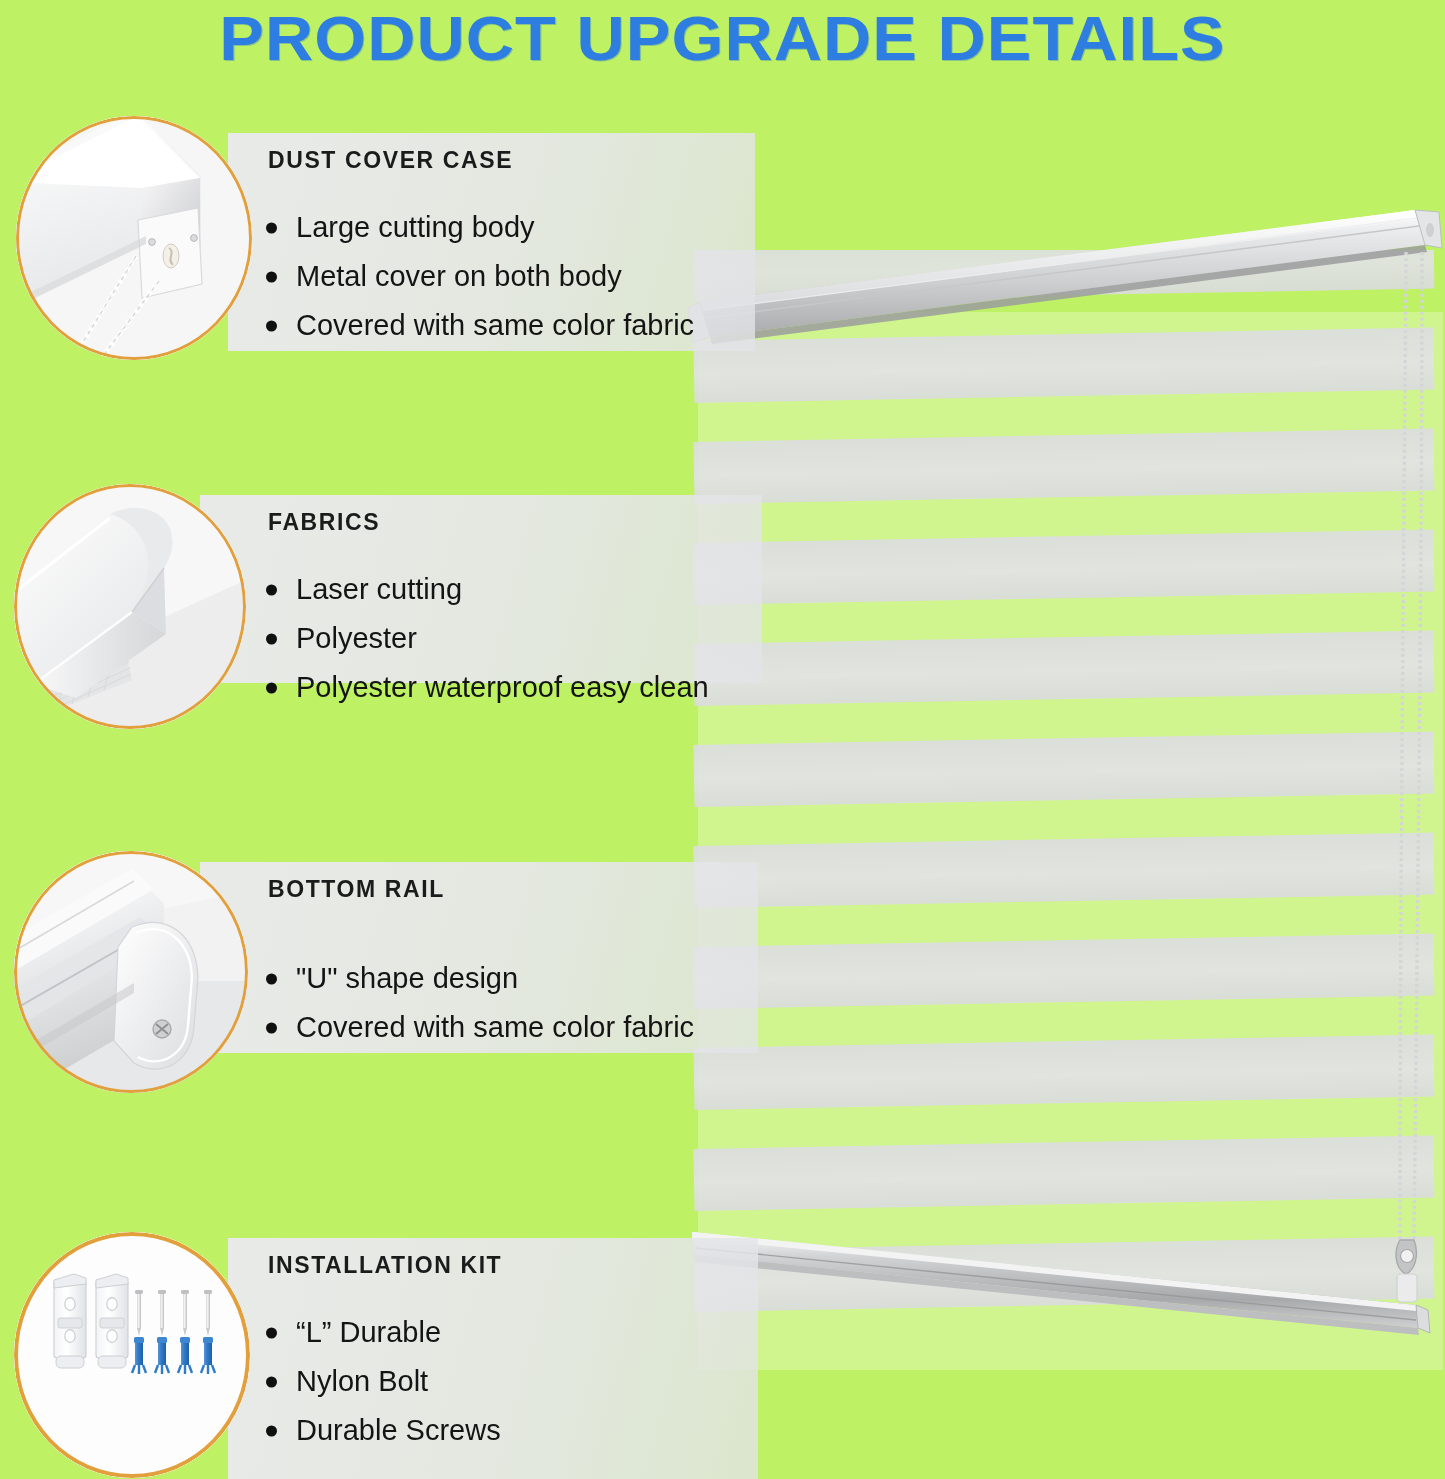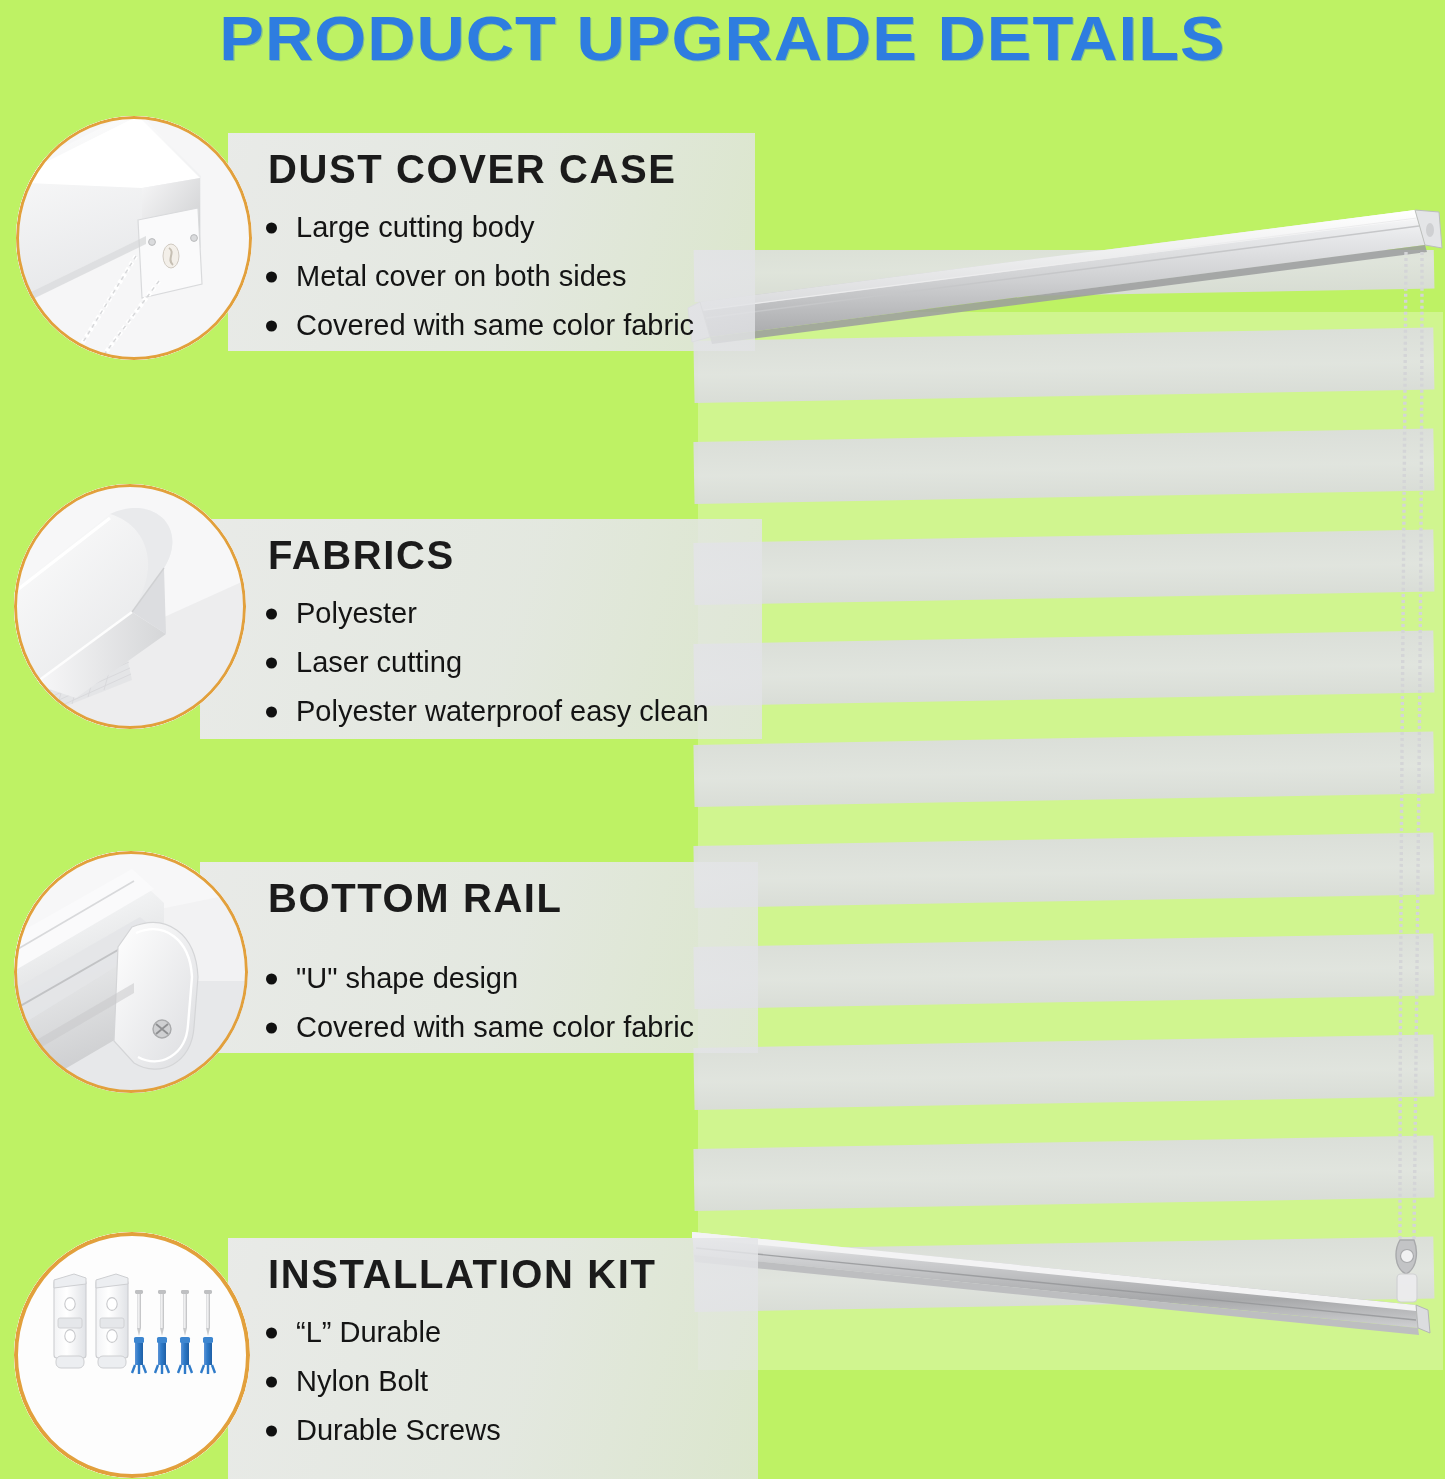--- a/index.html
+++ b/index.html
@@ -53,27 +53,27 @@
     pointer-events:none;
   }
   #chain{position:absolute;left:690px;top:60px;width:80px;height:1080px;}
 
   
   .panel{
     position:absolute;
     background:linear-gradient(105deg,rgba(234,234,236,.97) 0%,rgba(230,231,233,.93) 55%,rgba(226,227,230,.80) 100%);
   }
   .panel.p1{left:228px;top:133px;width:527px;height:218px;}
-  .panel.p2{left:200px;top:519px;width:562px;height:220px;}
+  .panel.p2{left:200px;top:495px;width:562px;height:188px;}
   .panel.p3{left:200px;top:862px;width:558px;height:191px;}
   .panel.p4{left:228px;top:1238px;width:530px;height:270px;}
 
   .p-title{
     position:absolute;left:40px;top:14px;
-    font-size:40px;font-weight:bold;color:#1b1b1b;
+    font-size:23px;font-weight:bold;color:#1b1b1b;
     letter-spacing:1.6px;white-space:nowrap;
   }
   .p-list{
     position:absolute;left:38px;top:70px;
     margin:0;padding:0;list-style:none;
   }
   .p-list li{
     position:relative;
     padding-left:30px;
     font-size:29px;
@@ -185,21 +185,21 @@
       <path d="M30,990 C24,1000 24,1018 36,1024 C48,1018 48,1000 44,990 Z" fill="#c3c4c6" stroke="#a8a9ab" stroke-width="1.4"></path>
       <circle cx="37" cy="1006" r="6.5" fill="#f1f1f2" stroke="#a8a9ab" stroke-width="1.2"></circle>
       <rect x="27" y="1024" width="20" height="28" rx="4" fill="#ececee" stroke="#cfd0d2" stroke-width="1.2" opacity=".95"></rect>
     </svg>
   </div>
 
   <div class="panel p1">
     <div class="p-title">DUST COVER CASE</div>
     <ul class="p-list">
       <li><span class="bul"></span><span>Large cutting body</span></li>
-      <li><span class="bul"></span><span>Metal cover on both sides</span></li>
+      <li><span class="bul"></span><span>Metal cover on both body</span></li>
       <li><span class="bul"></span><span>Covered with same color fabric</span></li>
     </ul>
   </div>
 
   <div class="circ c1">
     <svg width="236" height="244" viewBox="0 0 236 244">
       <defs>
         <linearGradient id="cc1a" x1="0" y1="0" x2="0.3" y2="1">
           <stop offset="0" stop-color="#ffffff"></stop>
             <stop offset="1" stop-color="#e6e7e9"></stop>
@@ -231,22 +231,22 @@
       <path d="M143,165 L84,244" stroke="#d6d7d9" stroke-width="1.4" fill="none" stroke-dasharray="4 4"></path>
 
       <path d="M-10,188 L130,120 L130,128 L-10,196 Z" fill="#cfd0d2" opacity=".6"></path>
     </svg>
     <div class="ring"></div>
   </div>
 
   <div class="panel p2">
     <div class="p-title" style="left:68px;">FABRICS</div>
     <ul class="p-list" style="left:66px;">
+      <li><span class="bul"></span><span>Laser cutting</span></li>
       <li><span class="bul"></span><span>Polyester</span></li>
-      <li><span class="bul"></span><span>Laser cutting</span></li>
       <li><span class="bul"></span><span>Polyester waterproof easy clean</span></li>
     </ul>
   </div>
 
   <div class="circ c2">
     <svg width="232" height="245" viewBox="0 0 232 245">
       <defs>
         <linearGradient id="fb1" x1="0" y1="0" x2="1" y2="1">
           <stop offset="0" stop-color="#ffffff"></stop>
             <stop offset="1" stop-color="#e2e3e5"></stop>

